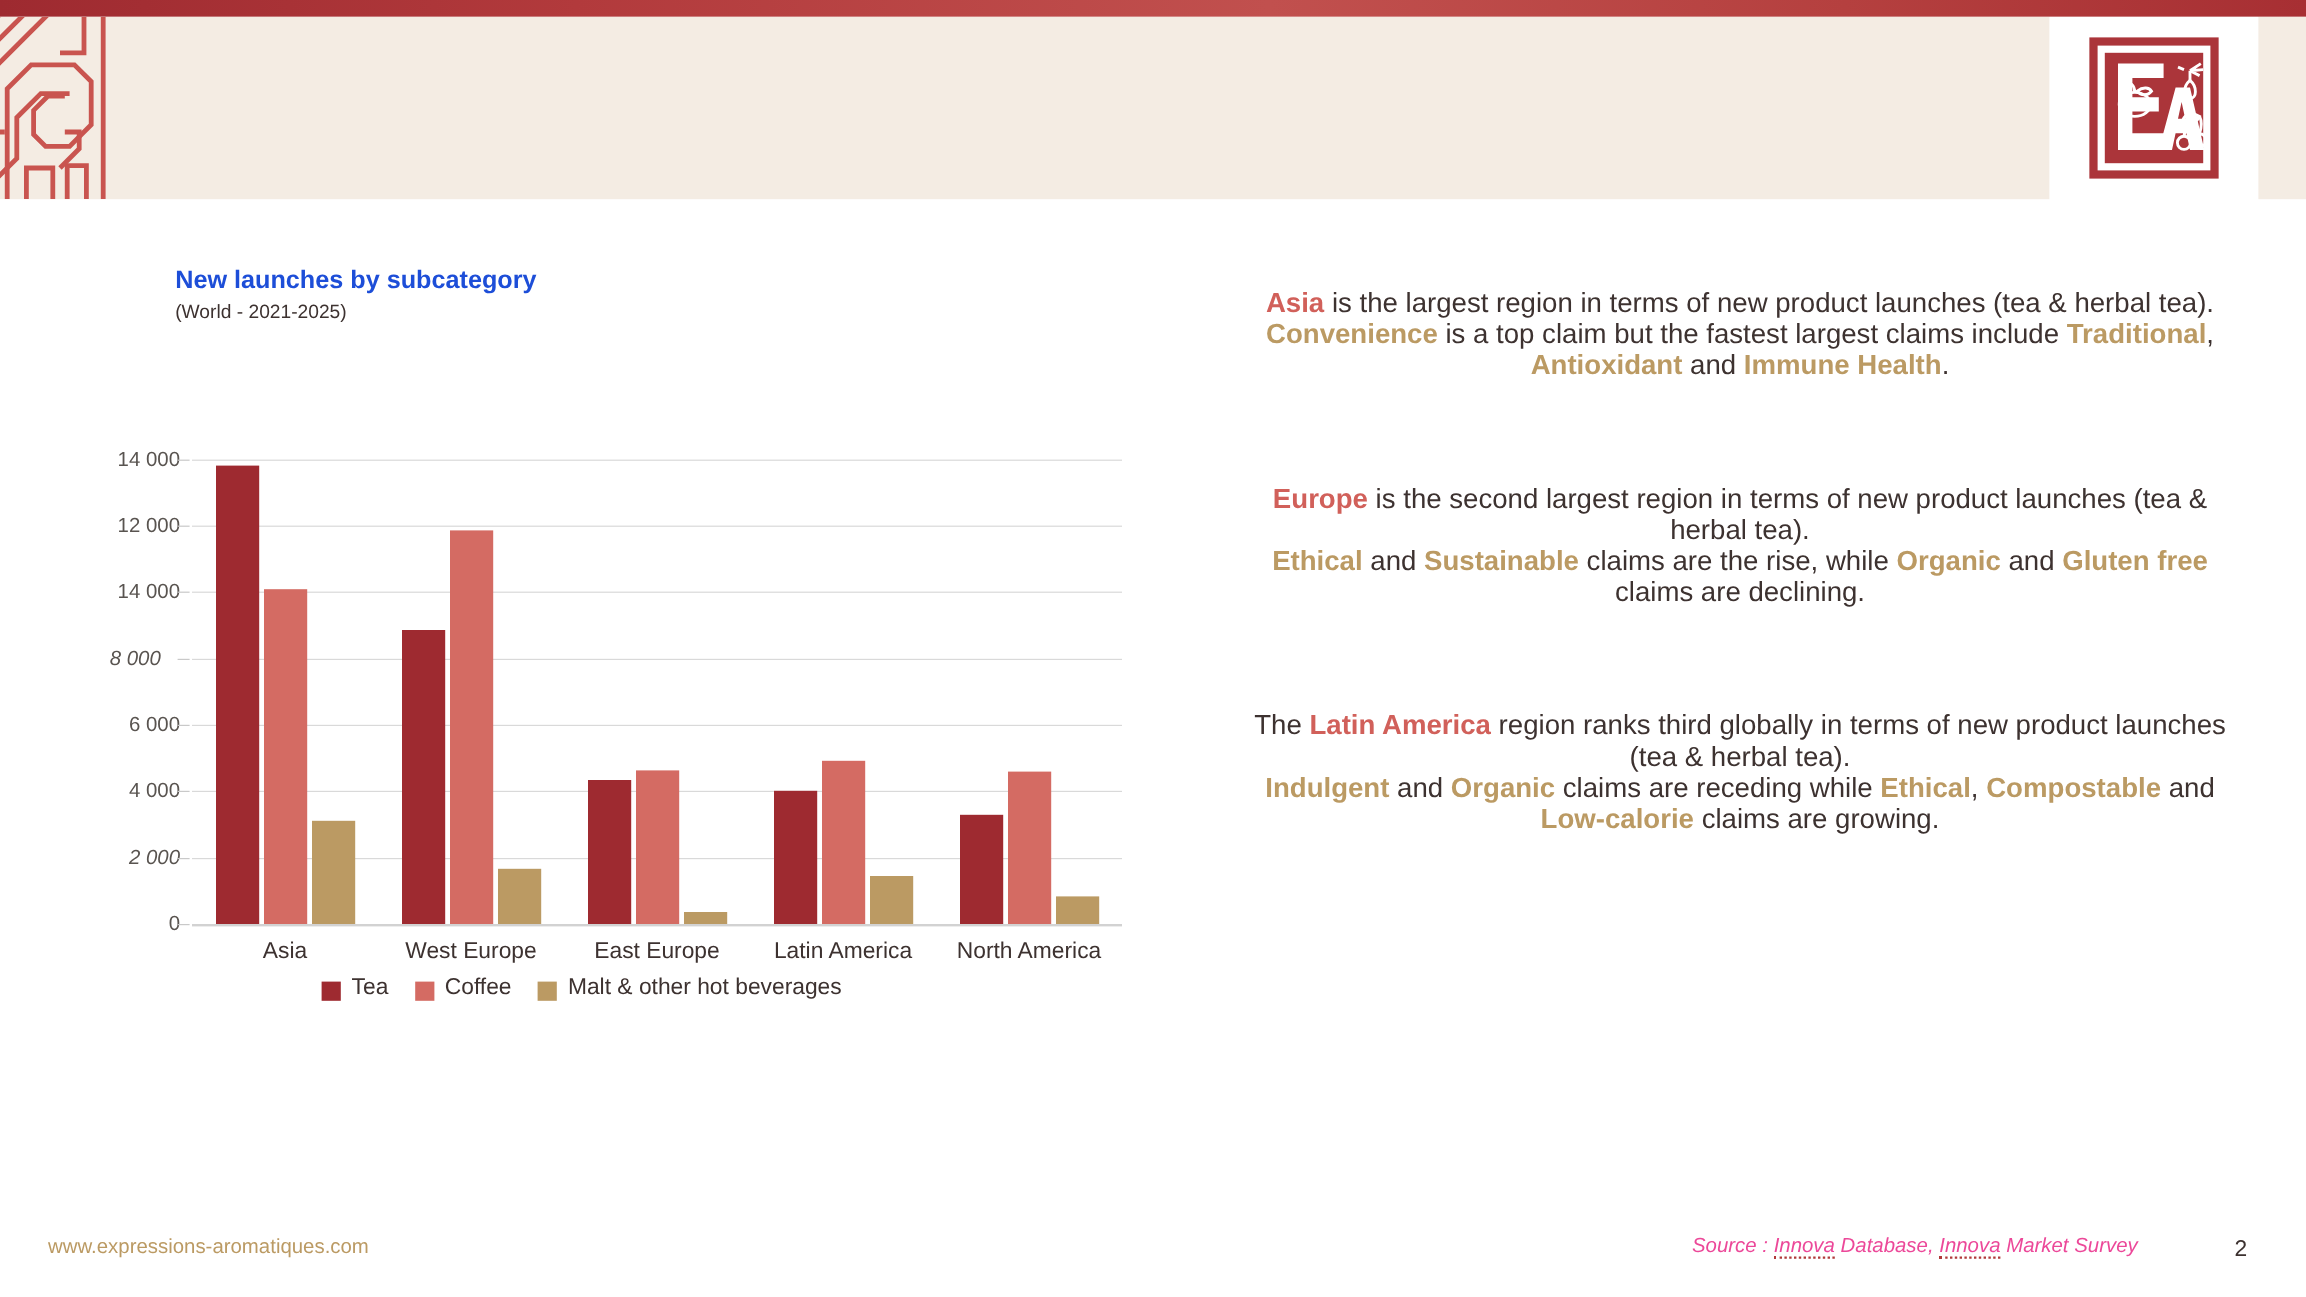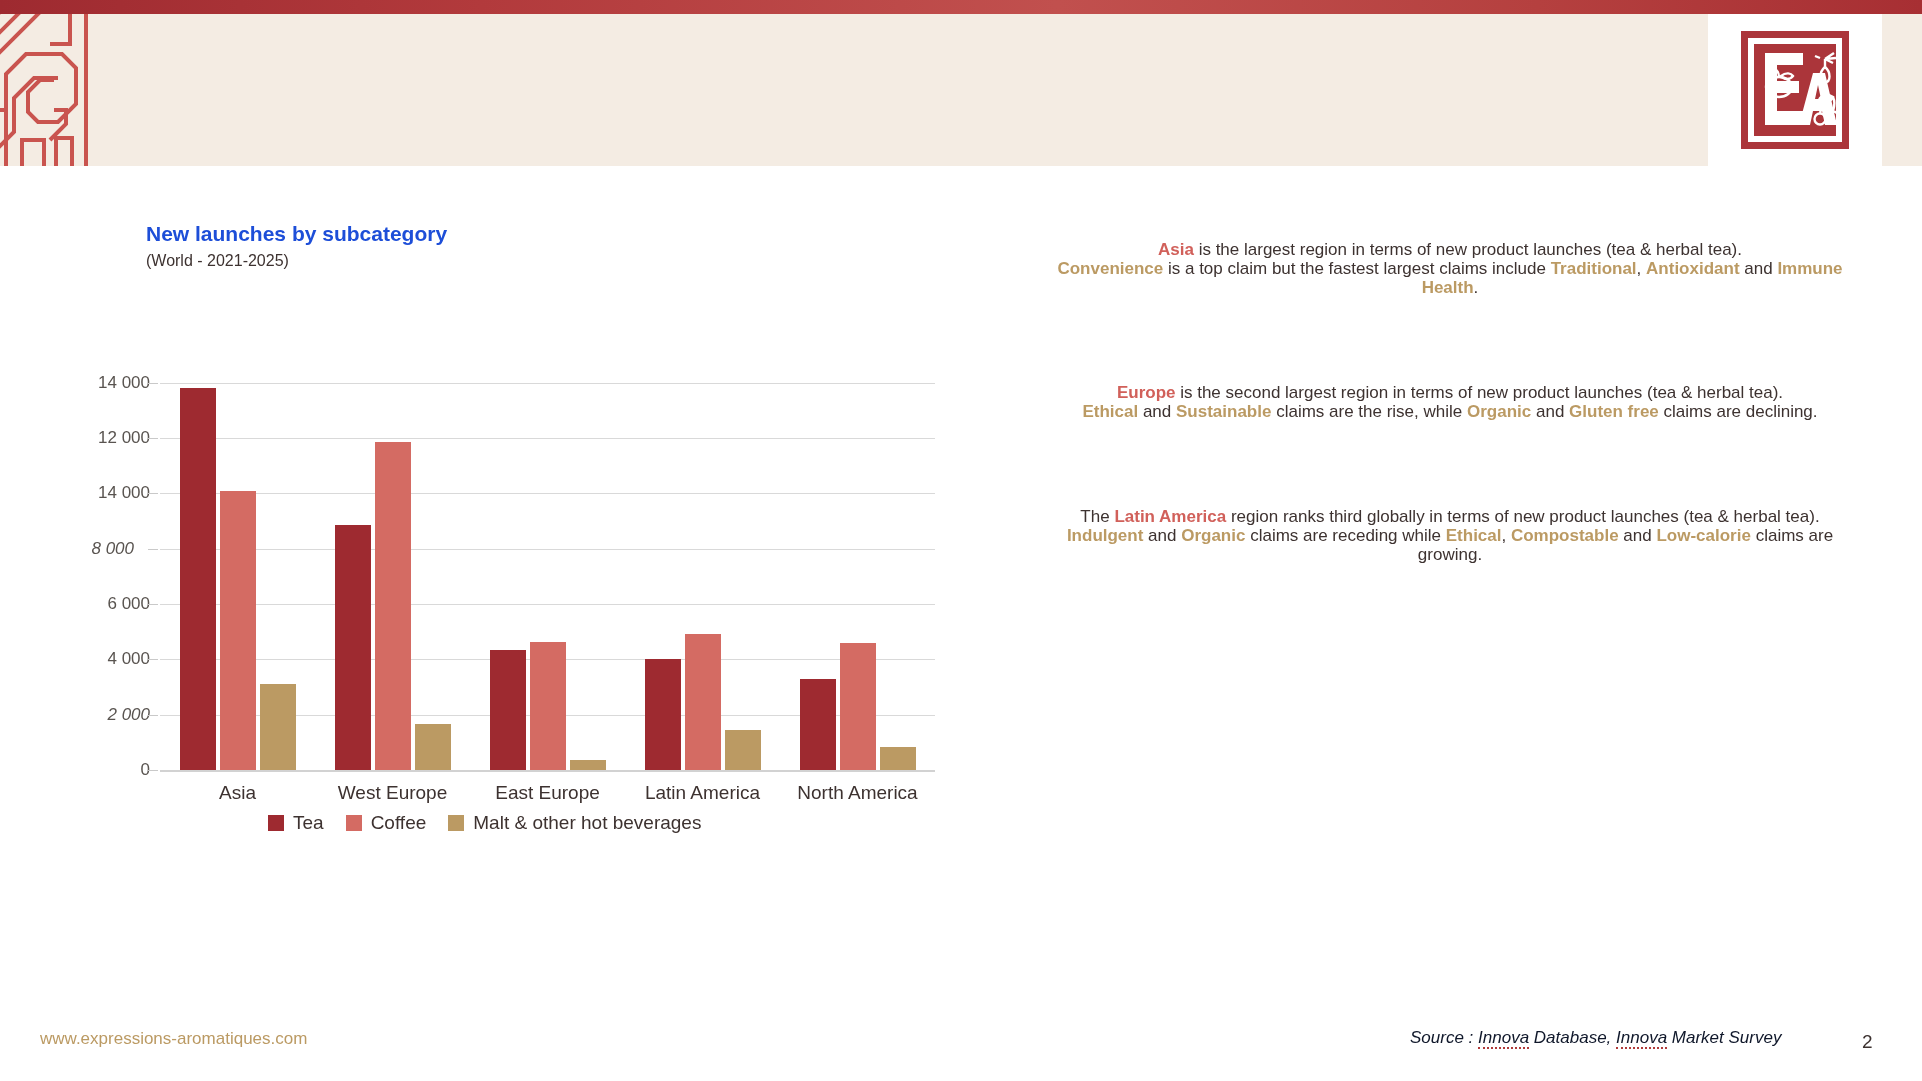--- a/index.html
+++ b/index.html
@@ -87,45 +87,45 @@
   .cat-label {
     position: absolute; top: 782px; font-size: 19px; color: #3d3230;
     text-align: center; transform: translateX(-50%);
   }
 
   .legend {
     position: absolute; left: 268px; top: 812px;
     display: flex; align-items: center; gap: 22px;
     font-size: 19px; color: #3d3230;
   }
-  .legend-item { display: flex; align-items: center; gap: 9px; }
+  .legend-item { display: flex; align-items: flex-end; gap: 9px; }
   .swatch { width: 16px; height: 16px; display: inline-block; }
 
   
   .text-col {
     position: absolute; left: 1035px; top: 240px; width: 830px;
     text-align: center;
   }
   .para {
-    font-size: 17px; line-height: 1.12;
+    font-size: 23px; line-height: 1.12;
     color: #3d3230;
   }
   .p1 { margin-bottom: 86px; }
   .p2 { margin-bottom: 86px; }
   .hl-red { color: #d1605a; font-weight: bold; }
   .hl-gold { color: #bb9a63; font-weight: bold; }
 
   
   .footer-site {
     position: absolute; left: 40px; top: 1029px;
     font-size: 17px; color: #bb9a63;
   }
   .footer-source {
     position: absolute; left: 1410px; top: 1028px;
-    font-size: 17px; color: #0f172a; font-style: italic;
+    font-size: 17px; color: #ec4899; font-style: italic;
   }
   .sp { border-bottom: 2px dotted #b03a3a; }
   .page-num {
     position: absolute; left: 1862px; top: 1031px;
     font-size: 19px; color: #3d3230;
   }
 </style>
 </head>
 <body>
 

